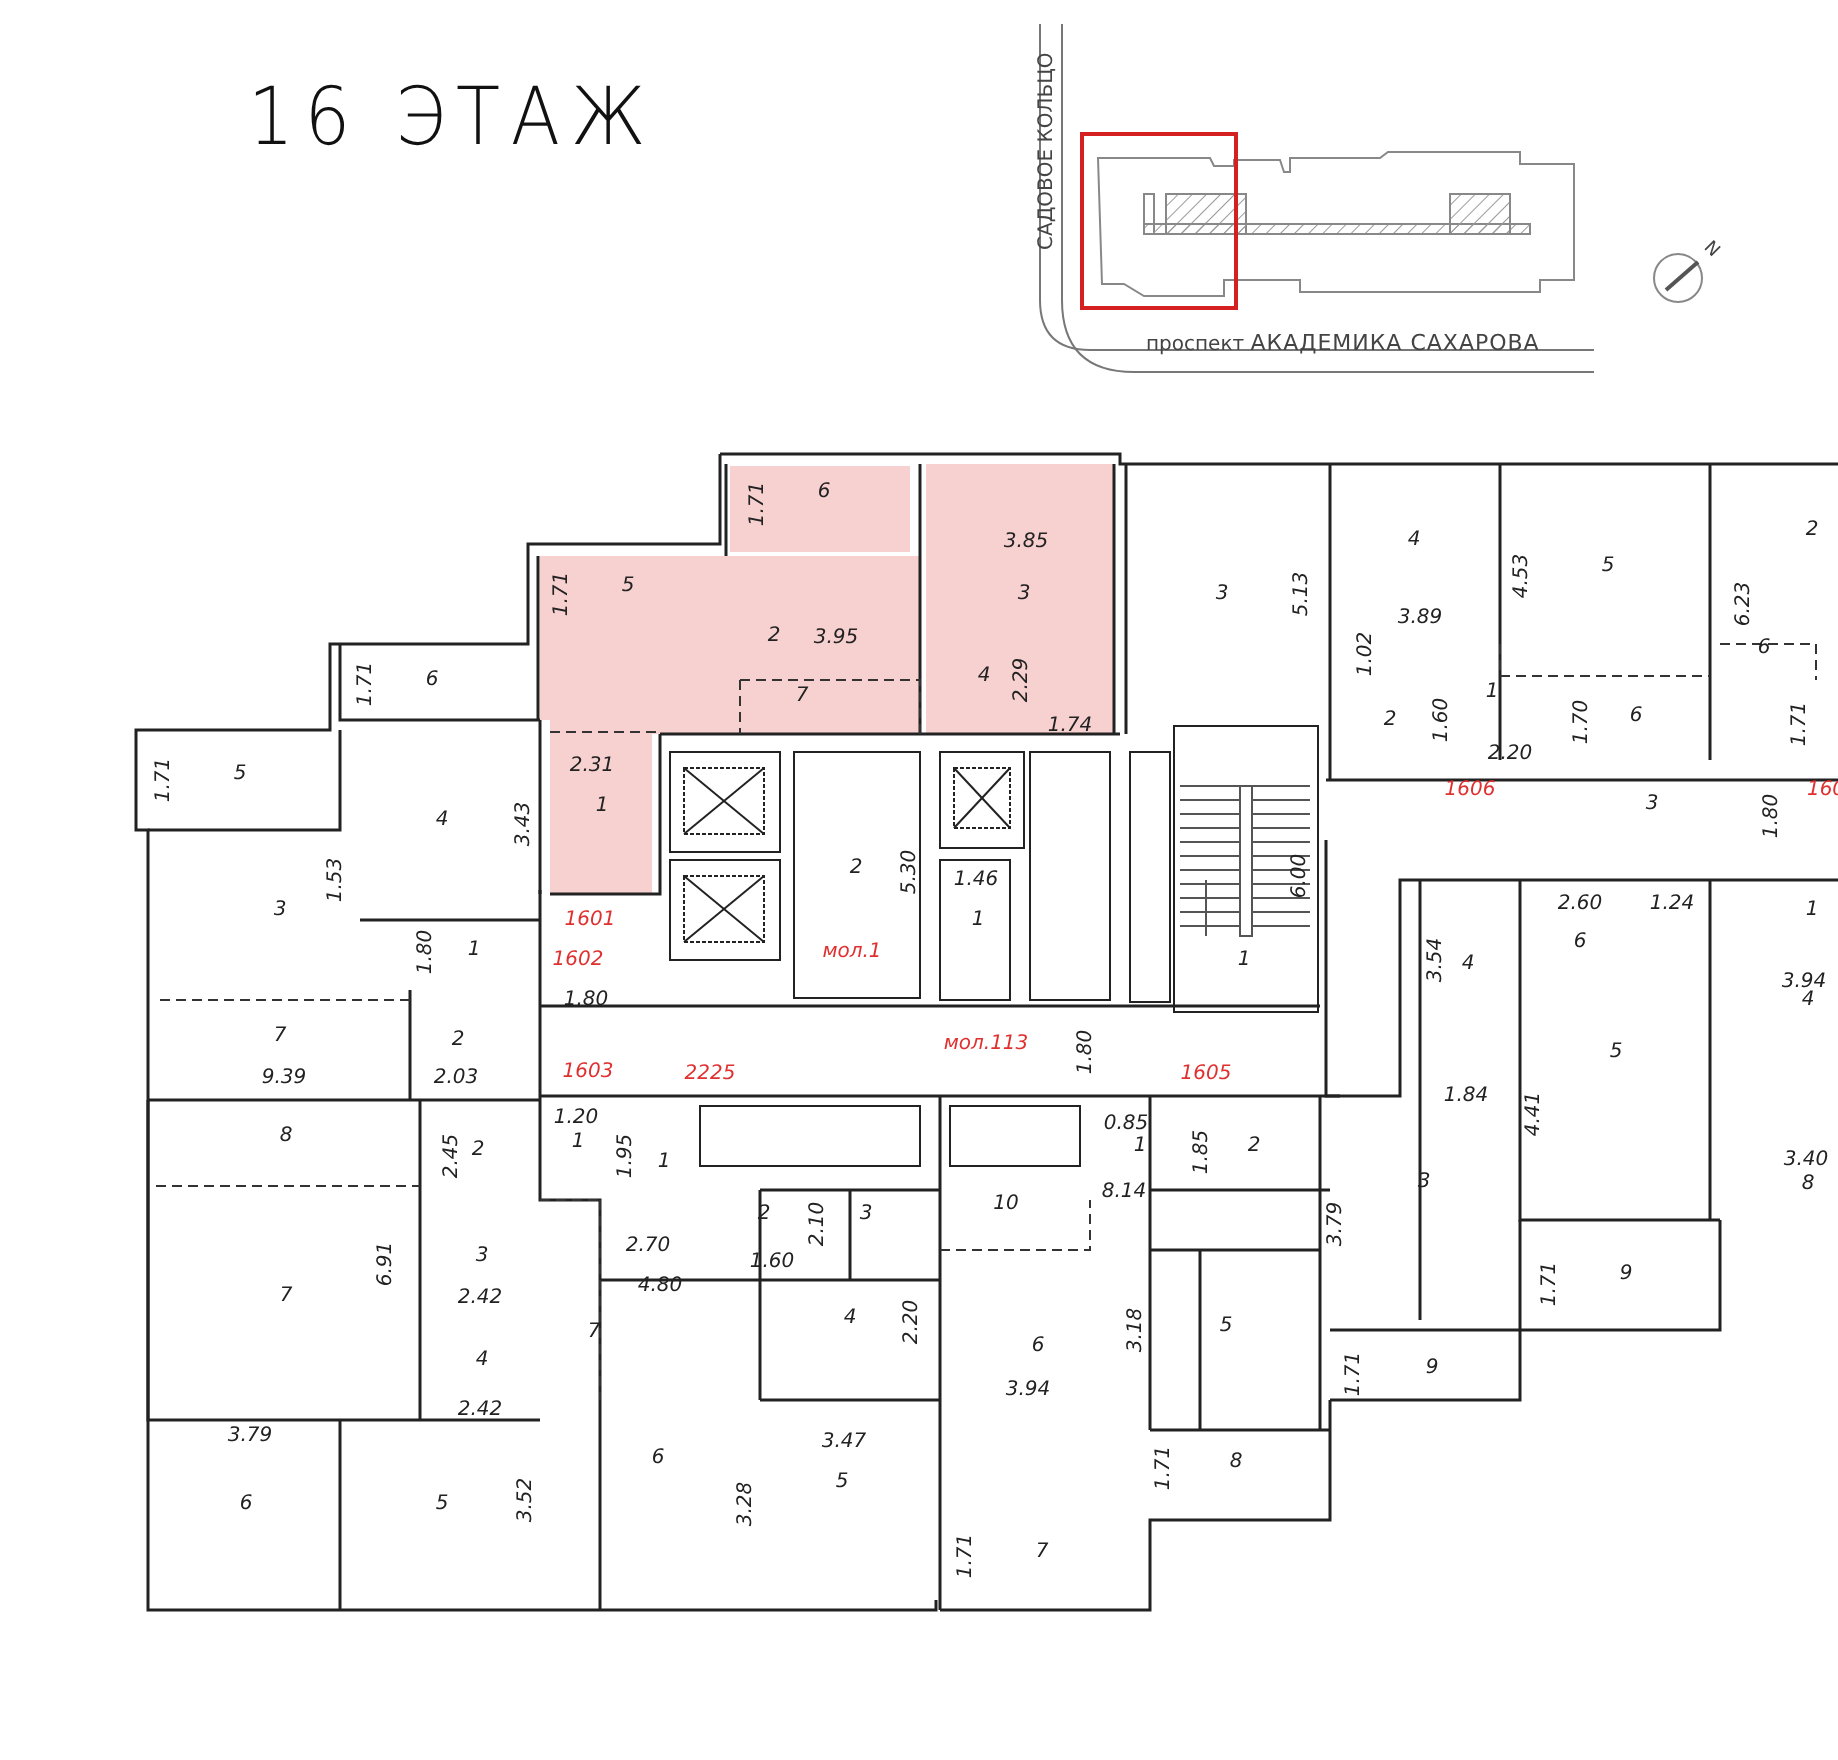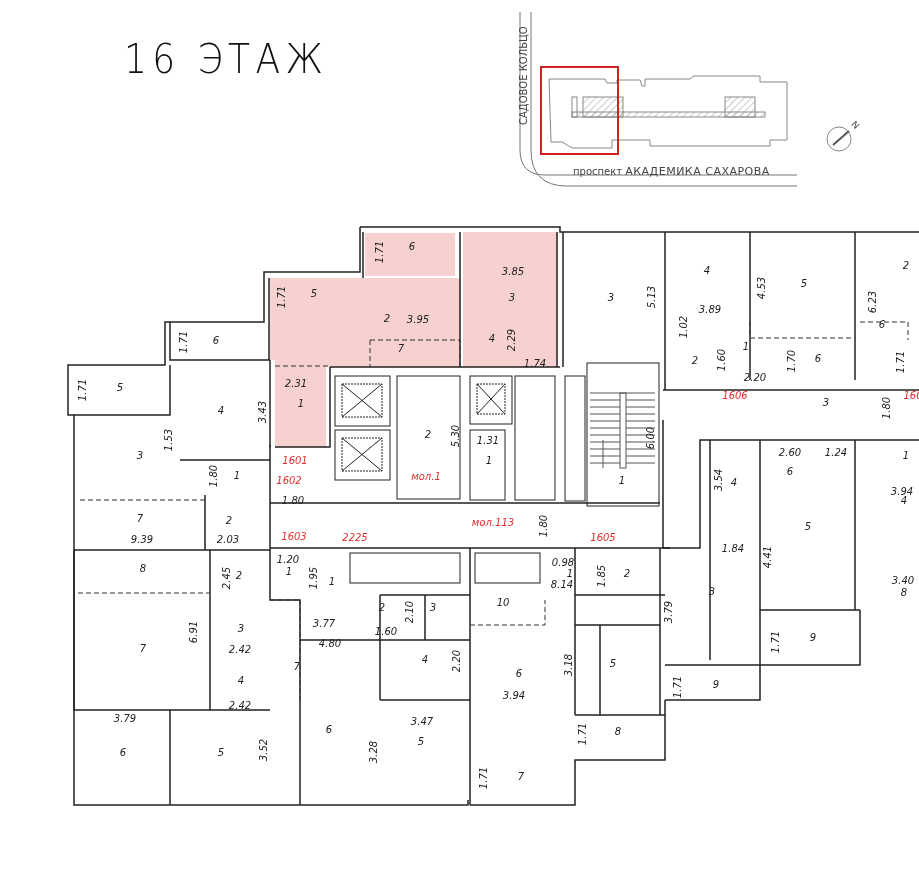--- a/index.html
+++ b/index.html
@@ -168,21 +168,21 @@
     <div class="lbl v" style="left: 168px; top: 440px;">1.53</div>
     <div class="lbl v" style="left: 213px; top: 476px;">1.80</div>
     <div class="lbl" style="left: 237px; top: 475px;">1</div>
     <div class="lbl" style="left: 140px; top: 518px;">7</div>
     <div class="lbl" style="left: 142px; top: 539px;">9.39</div>
     <div class="lbl" style="left: 229px; top: 520px;">2</div>
     <div class="lbl" style="left: 228px; top: 539px;">2.03</div>
     <div class="lbl" style="left: 293px; top: 500px;">1.80</div>
     <div class="lbl" style="left: 428px; top: 434px;">2</div>
     <div class="lbl v" style="left: 455px; top: 436px;">5.30</div>
-    <div class="lbl" style="left: 488px; top: 440px;">1.31</div>
+    <div class="lbl" style="left: 488px; top: 440px;">1.46</div>
     <div class="lbl" style="left: 489px; top: 460px;">1</div>
     <div class="lbl v" style="left: 650px; top: 438px;">6.00</div>
     <div class="lbl" style="left: 622px; top: 480px;">1</div>
     <div class="lbl v" style="left: 543px; top: 526px;">1.80</div>
     <div class="lbl" style="left: 611px; top: 297px;">3</div>
     <div class="lbl v" style="left: 651px; top: 297px;">5.13</div>
     <div class="lbl" style="left: 707px; top: 270px;">4</div>
     <div class="lbl" style="left: 710px; top: 309px;">3.89</div>
     <div class="lbl v" style="left: 683px; top: 327px;">1.02</div>
     <div class="lbl" style="left: 804px; top: 283px;">5</div>
@@ -231,36 +231,36 @@
     <div class="lbl" style="left: 123px; top: 752px;">6</div>
     <div class="lbl" style="left: 221px; top: 752px;">5</div>
     <div class="lbl v" style="left: 263px; top: 750px;">3.52</div>
     <div class="lbl" style="left: 289px; top: 571px;">1</div>
     <div class="lbl" style="left: 288px; top: 559px;">1.20</div>
     <div class="lbl v" style="left: 313px; top: 578px;">1.95</div>
     <div class="lbl" style="left: 332px; top: 581px;">1</div>
     <div class="lbl" style="left: 382px; top: 607px;">2</div>
     <div class="lbl v" style="left: 409px; top: 612px;">2.10</div>
     <div class="lbl" style="left: 433px; top: 607px;">3</div>
-    <div class="lbl" style="left: 324px; top: 623px;">3.77</div>
+    <div class="lbl" style="left: 324px; top: 623px;">2.70</div>
     <div class="lbl" style="left: 386px; top: 631px;">1.60</div>
     <div class="lbl" style="left: 330px; top: 643px;">4.80</div>
     <div class="lbl" style="left: 425px; top: 659px;">4</div>
     <div class="lbl v" style="left: 456px; top: 661px;">2.20</div>
     <div class="lbl" style="left: 297px; top: 666px;">7</div>
     <div class="lbl" style="left: 329px; top: 729px;">6</div>
     <div class="lbl" style="left: 422px; top: 721px;">3.47</div>
     <div class="lbl" style="left: 421px; top: 741px;">5</div>
     <div class="lbl v" style="left: 373px; top: 752px;">3.28</div>
-    <div class="lbl" style="left: 563px; top: 562px;">0.98</div>
+    <div class="lbl" style="left: 563px; top: 562px;">0.85</div>
     <div class="lbl" style="left: 570px; top: 573px;">1</div>
     <div class="lbl v" style="left: 601px; top: 576px;">1.85</div>
     <div class="lbl" style="left: 627px; top: 573px;">2</div>
     <div class="lbl" style="left: 503px; top: 602px;">10</div>
-    <div class="lbl" style="left: 562px; top: 584px;">8.14</div>
+    <div class="lbl" style="left: 562px; top: 596px;">8.14</div>
     <div class="lbl" style="left: 613px; top: 663px;">5</div>
     <div class="lbl v" style="left: 568px; top: 665px;">3.18</div>
     <div class="lbl" style="left: 519px; top: 673px;">6</div>
     <div class="lbl" style="left: 514px; top: 695px;">3.94</div>
     <div class="lbl" style="left: 618px; top: 731px;">8</div>
     <div class="lbl v" style="left: 582px; top: 734px;">1.71</div>
     <div class="lbl" style="left: 521px; top: 776px;">7</div>
     <div class="lbl v" style="left: 483px; top: 778px;">1.71</div>
   </div>
 

